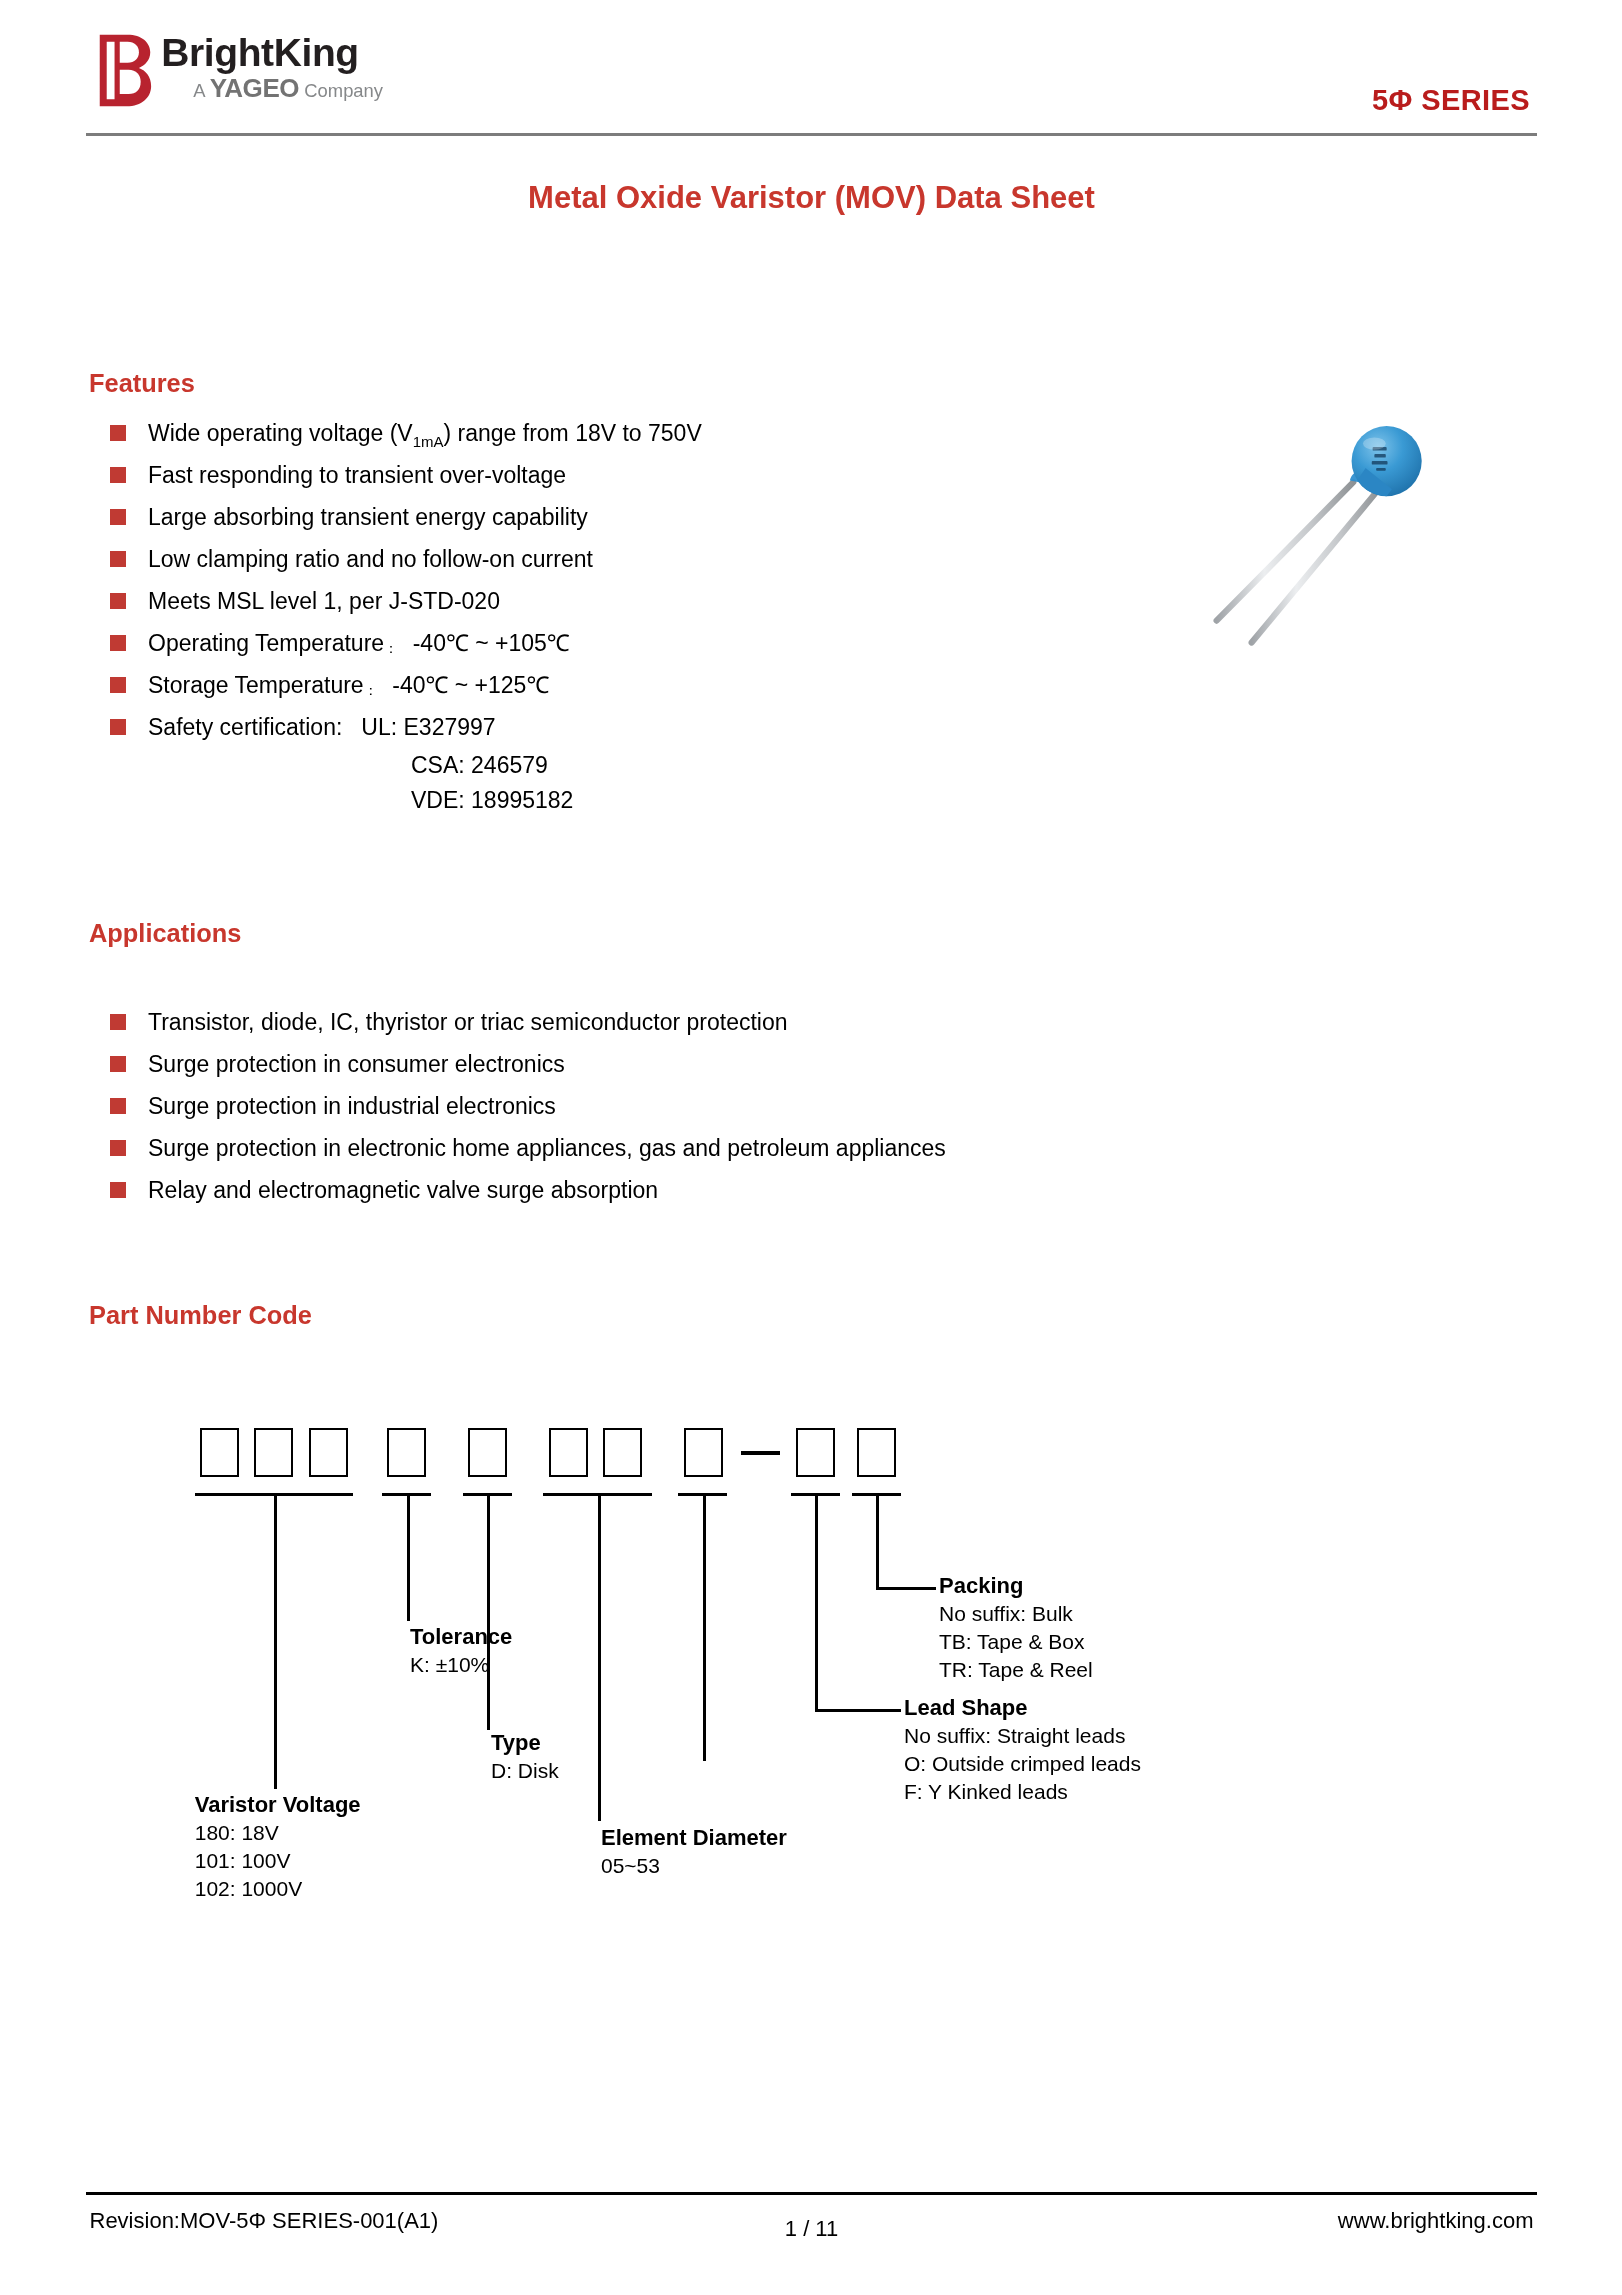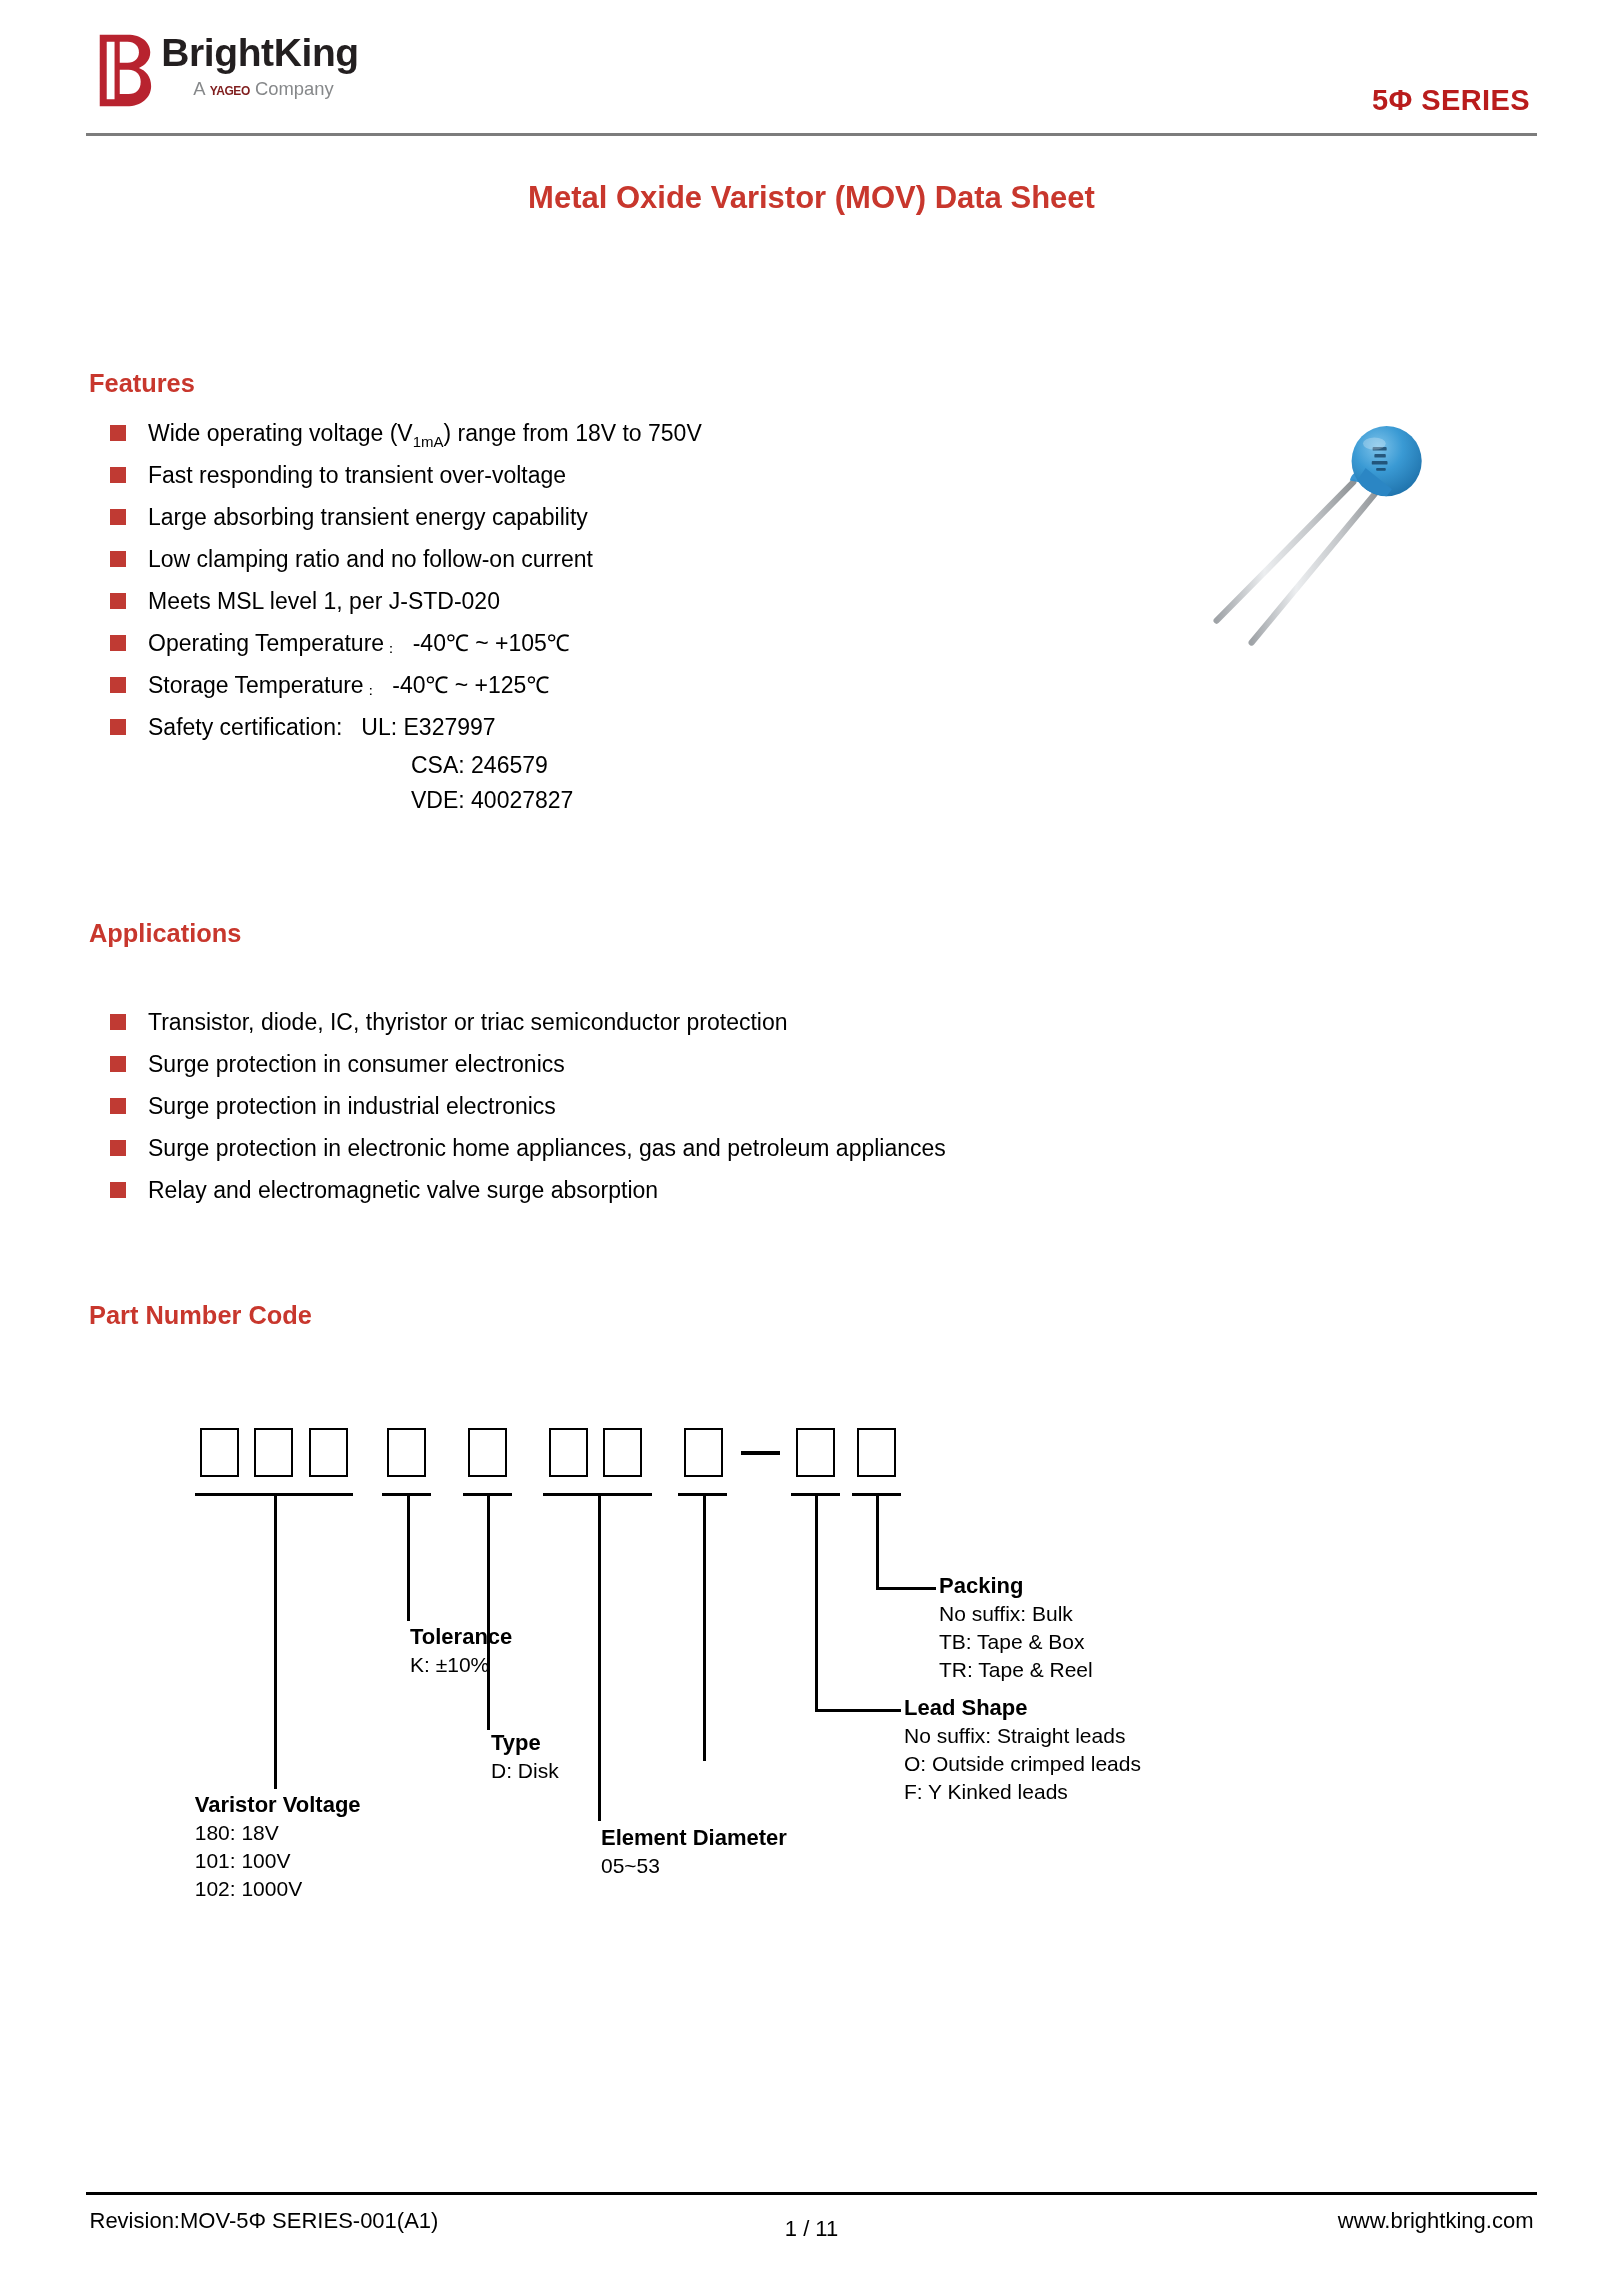--- a/index.html
+++ b/index.html
@@ -58,22 +58,22 @@
   .logo-tagline {
     margin-top: 0.9px;
     font-size: 18.4px;
     color: #86888a;
     line-height: 21px;
     white-space: nowrap;
     padding-left: 32px;
   }
   .logo-tagline .yageo {
     font-weight: bold;
-    color: #7f1d1d;
-    font-size: 12px;
+    color: #737373;
+    font-size: 26px;
     letter-spacing: -0.4px;
   }
   #series-label {
     position: absolute;
     right: 7px;
     top: 63px;
     font-size: 29px;
     font-weight: bold;
     color: #b91c1c;
     letter-spacing: 0.4px;
@@ -291,21 +291,21 @@
 
     <div class="bullet-row">
       <span class="bullet-sq"></span>
       <span class="cert-label">Safety certification:</span><span>UL: E327997</span>
     </div>
 
     <div class="cert-extra">
       <span>CSA: 246579</span>
     </div>
     <div class="cert-extra">
-      <span>VDE: 40027827</span>
+      <span>VDE: 18995182</span>
     </div>
   </div>
 
   <div id="product-photo">
     <svg width="263" height="263" viewBox="0 0 300 300" xmlns="http://www.w3.org/2000/svg">
       <defs>
         <radialGradient id="discg" cx="38%" cy="30%" r="78%">
           <stop offset="0%" stop-color="#7ec3ea"></stop>
           <stop offset="45%" stop-color="#3a9ad4"></stop>
           <stop offset="100%" stop-color="#1d6fa8"></stop>

